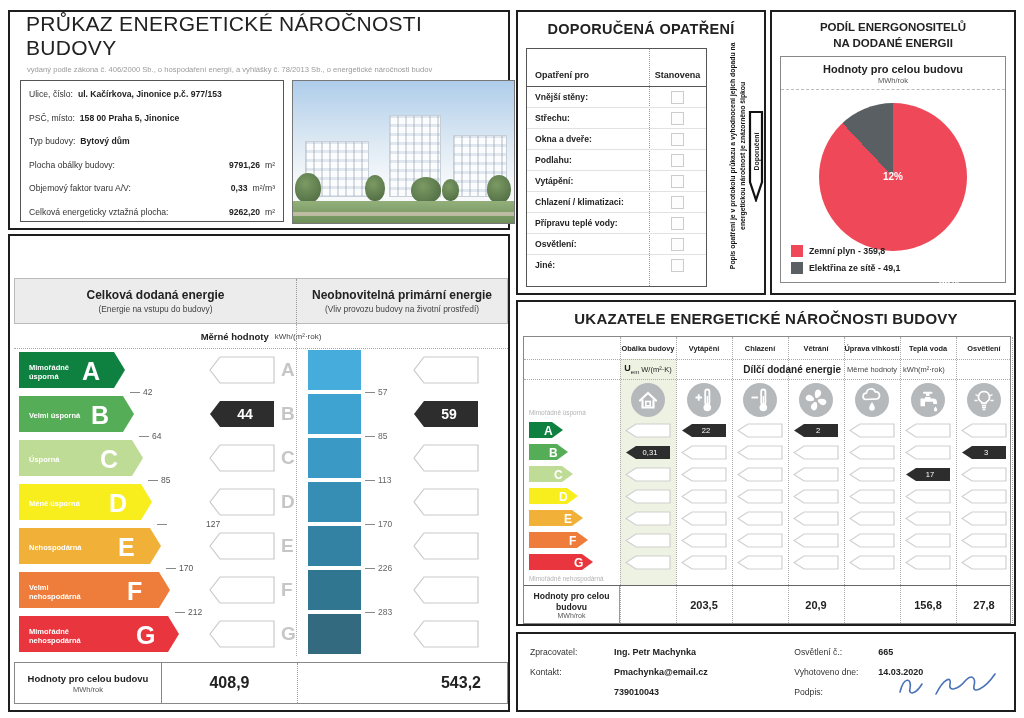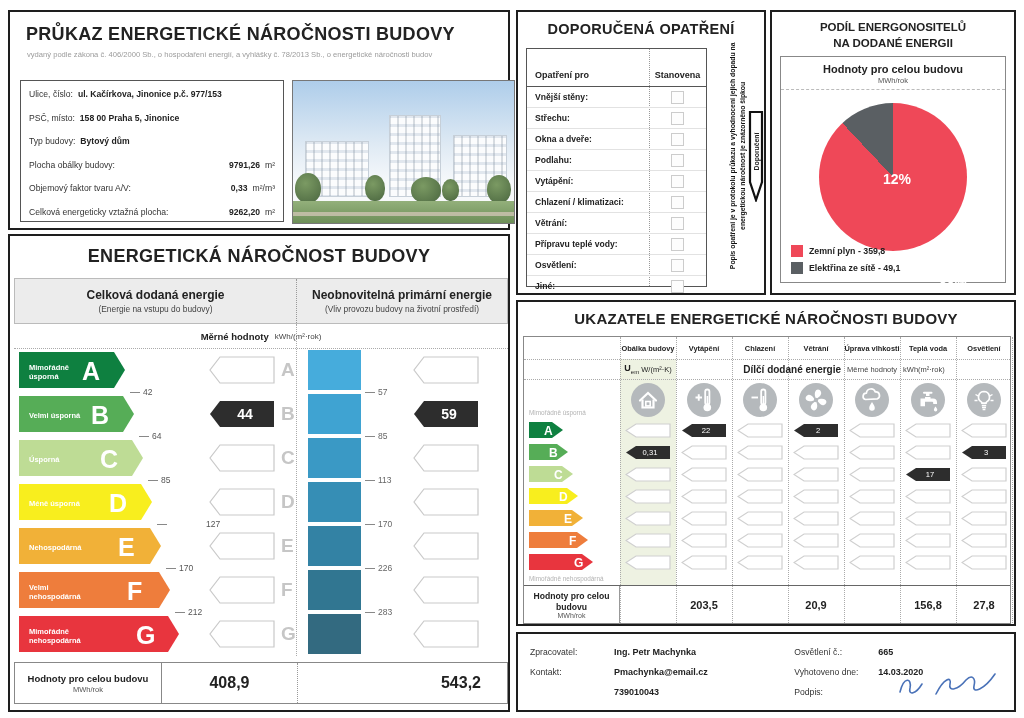--- a/index.html
+++ b/index.html
@@ -1,20 +1,20 @@
 <!DOCTYPE html>
 <html><head>
 <meta charset="utf-8">
 <style>
   html,body{margin:0;padding:0;background:#e9e9e9;}
   .stage{position:relative;width:1024px;height:718px;background:#fff;font-family:"Liberation Sans",sans-serif;color:#222;overflow:hidden;}
   .panel{position:absolute;background:#fff;border:2px solid #1e1e1e;box-sizing:border-box;}
 
   
-  .hp-title{margin:12px 14px 0 16px;font-size:18px;font-weight:bold;letter-spacing:.3px;}
+  .hp-title{margin:0 14px 0 16px;font-size:21px;font-weight:normal;letter-spacing:.3px;}
   .hp-sub{margin:5px 14px 0 17px;font-size:7.6px;color:#9b9b9b;}
   .info-box{position:absolute;left:10px;top:68px;width:264px;height:142px;border:1.5px solid #555;padding:8px 8px 4px 8px;box-sizing:border-box;display:flex;flex-direction:column;justify-content:space-between;}
   .info-row{display:flex;align-items:baseline;gap:5px;font-size:8.6px;}
   .info-row .ilbl{color:#333;white-space:nowrap;}
   .info-row .ival{font-weight:bold;white-space:nowrap;}
   .info-row.spread .ival{margin-left:auto;}
   .info-row .iunit{color:#333;}
   .photo{position:absolute;left:282px;top:68px;width:221px;height:142px;border:1px solid #777;overflow:hidden;background:linear-gradient(180deg,#aecdea 0%,#dfeaf4 45%,#f7f9fb 72%);}
   .bldg{position:absolute;background:repeating-linear-gradient(90deg,rgba(120,135,150,.28) 0 2px,transparent 2px 8px),repeating-linear-gradient(180deg,#e1e7ee 0 3px,#fbfcfd 3px 9px);box-shadow:inset 0 0 0 1px #c6cfd8;}
   .b1{left:12px;bottom:26px;width:64px;height:56px;}
@@ -77,21 +77,21 @@
   .dop-arrow{position:absolute;left:22px;top:88px;width:16px;height:92px;}
   .dop-text{position:absolute;left:-24px;top:38px;width:64px;transform:rotate(-90deg);font-size:6.8px;font-weight:bold;text-align:center;}
 
   
   .pp-title{margin:8px 0 0 0;text-align:center;font-size:11.5px;font-weight:bold;line-height:1.35;}
   .pp-box{position:absolute;left:8px;top:44px;width:226px;height:227px;border:1px solid #888;box-sizing:border-box;}
   .pp-boxtitle{margin-top:6px;text-align:center;font-size:11px;font-weight:bold;}
   .pp-boxunit{text-align:center;font-size:7.5px;color:#555;margin-top:1px;}
   .pp-dash{margin-top:4px;border-top:1px dashed #bbb;}
   .pie{position:absolute;left:50%;top:46px;transform:translateX(-50%);width:148px;height:148px;border-radius:50%;}
-  .pie-label{position:absolute;color:#fff;font-size:14px;font-weight:bold;}
+  .pie-label{position:absolute;color:#fff;font-size:10px;font-weight:bold;}
   .pl-12{left:64px;top:68px;}
   .pl-88{left:120px;top:172px;}
   .pp-legend{position:absolute;left:10px;bottom:8px;display:flex;flex-direction:column;gap:5px;}
   .pp-lrow{display:flex;align-items:center;gap:6px;font-size:8.8px;font-weight:bold;}
   .pp-sw{width:12px;height:12px;}
 
   
   .ip-title{margin:8px 0 0 0;text-align:center;font-size:15px;font-weight:bold;letter-spacing:.2px;}
   .ip-table{position:absolute;left:5px;top:34px;width:488px;height:288px;border:1px solid #888;box-sizing:border-box;}
   .ip-vline{position:absolute;top:0;height:100%;border-left:1px dotted #aaa;}
@@ -172,21 +172,20 @@
       <div class="tree t2"></div>
       <div class="tree t3"></div>
       <div class="tree t4"></div>
       <div class="tree t5"></div>
       <div class="grass"></div>
       <div class="walk"></div>
     </div>
   </div>
 
   <div class="panel" style="left:8px;top:234px;width:502px;height:478px;">
-    <div class="mc-title">ENERGETICKÁ NÁROČNOST BUDOVY</div>
     <div class="mc-table">
       <div class="mc-head">
         <div class="mc-hcell">
           <span class="mc-hmain">Celková dodaná energie</span>
           <span class="mc-hsub">(Energie na vstupu do budovy)</span>
         </div>
         <div class="mc-hcell">
           <span class="mc-hmain">Neobnovitelná primární energie</span>
           <span class="mc-hsub">(Vliv provozu budovy na životní prostředí)</span>
         </div>
@@ -382,26 +381,20 @@
             </span>
           </div>
           <div class="ms-row">
             <span class="mlbl">Vytápění:</span>
             <span class="mcbwrap">
               <span class="ms-cb"></span>
             </span>
           </div>
           <div class="ms-row">
             <span class="mlbl">Chlazení / klimatizaci:</span>
-            <span class="mcbwrap">
-              <span class="ms-cb"></span>
-            </span>
-          </div>
-          <div class="ms-row">
-            <span class="mlbl">Větrání:</span>
             <span class="mcbwrap">
               <span class="ms-cb"></span>
             </span>
           </div>
           <div class="ms-row">
             <span class="mlbl">Přípravu teplé vody:</span>
             <span class="mcbwrap">
               <span class="ms-cb"></span>
             </span>
           </div>

